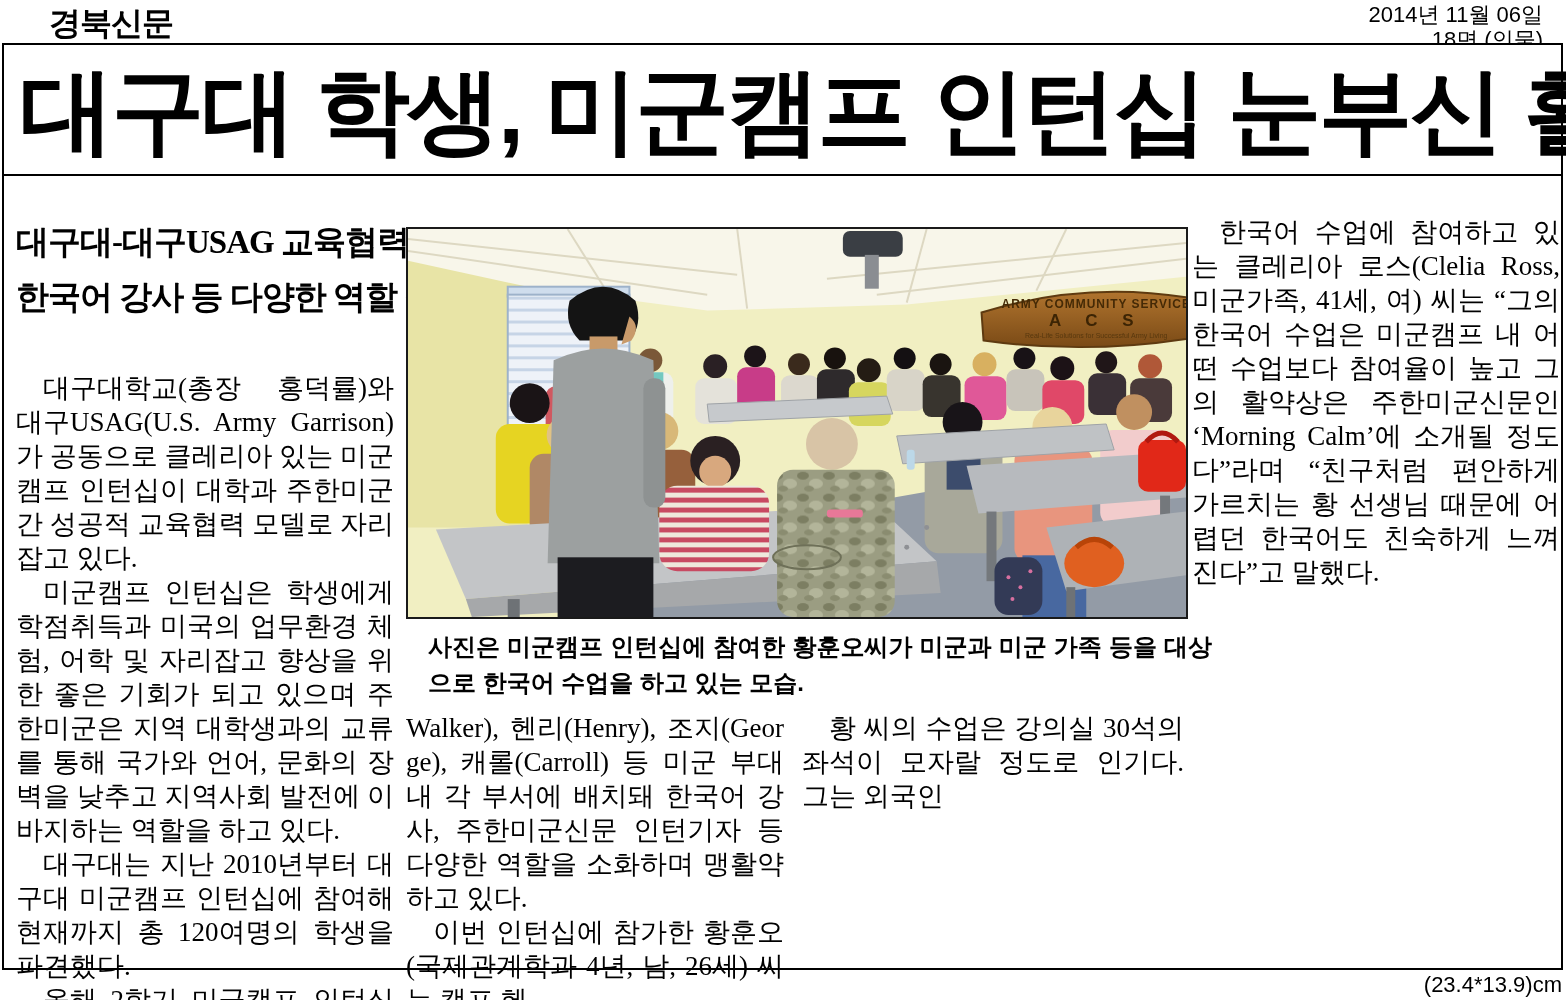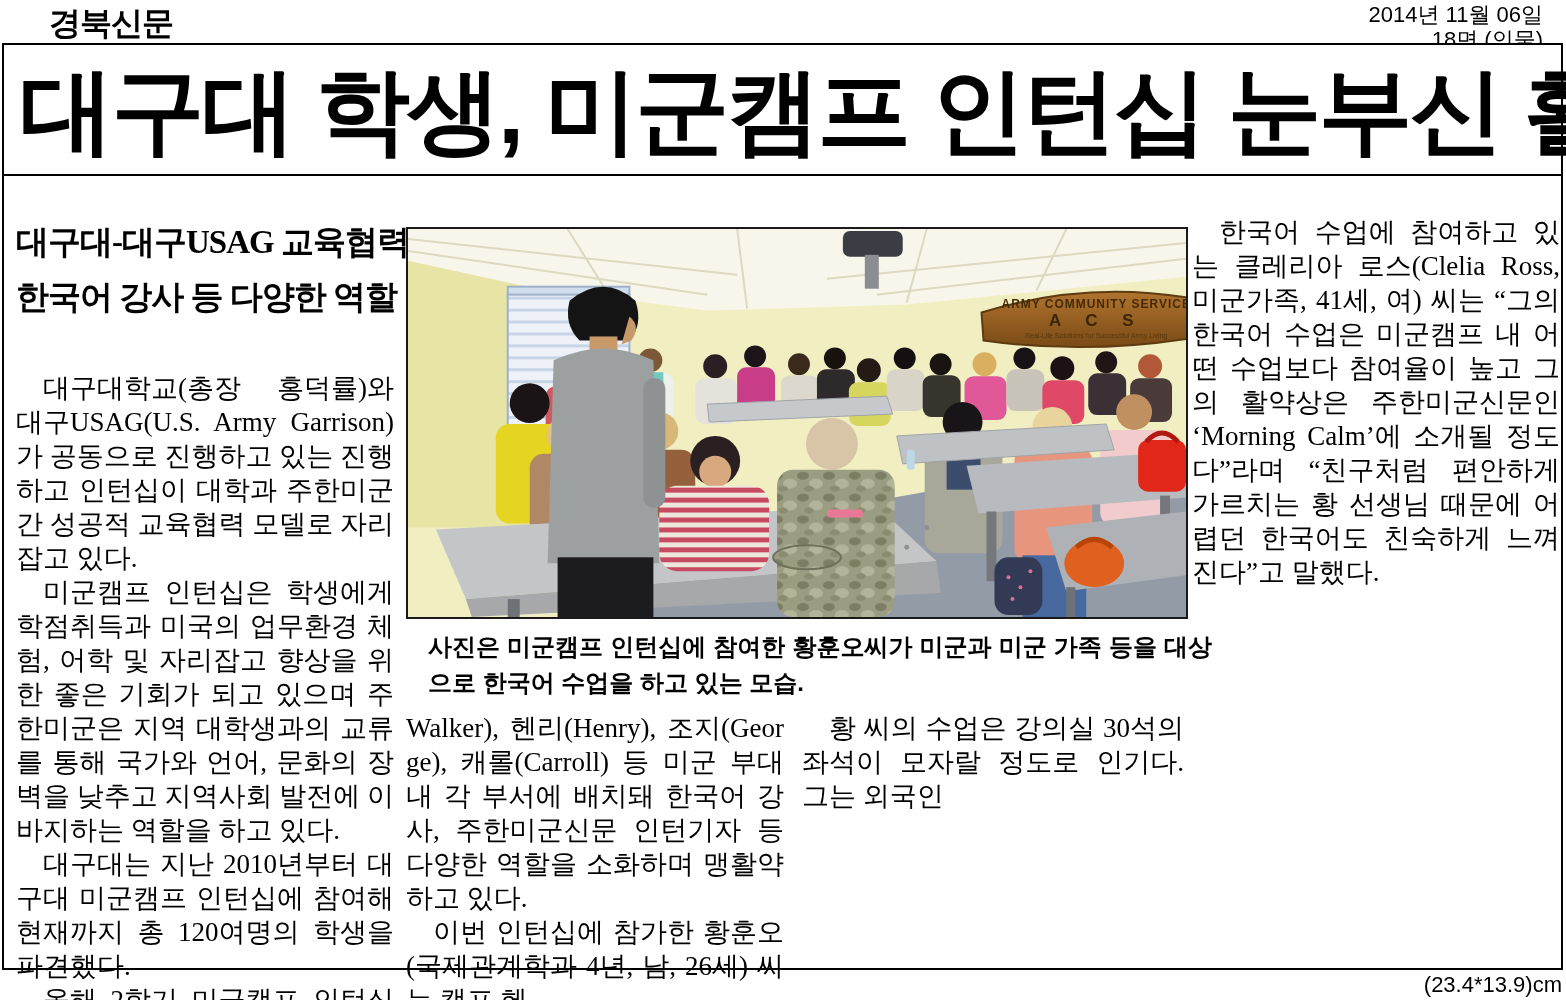--- a/index.html
+++ b/index.html
@@ -76,21 +76,21 @@
 
     <div class="headline">대구대 학생, 미군캠프 인턴십 눈부신 활약</div>
     <div class="headline-rule"></div>
 
     <div class="col col1">
       <div class="subheads">
         <div>대구대-대구USAG 교육협력 눈길</div>
         <div>한국어 강사 등 다양한 역할 소화</div>
       </div>
       <div class="body-text">
-        <p class="indent">대구대학교(총장 홍덕률)와 대구USAG(U.S. Army Garrison)가 공동으로 진행하고 있는 진행하고 인턴십이 대학과 주한미군 간 성공적 교육협력 모델로 자리잡고 있다.</p>
+        <p class="indent">대구대학교(총장 홍덕률)와 대구USAG(U.S. Army Garrison)가 공동으로 클레리아 있는 미군캠프 인턴십이 대학과 주한미군 간 성공적 교육협력 모델로 자리잡고 있다.</p>
         <p class="indent">미군캠프 인턴십은 학생에게 학점취득과 미국의 업무환경 체험, 어학 및 자리잡고 향상을 위한 좋은 기회가 되고 있으며 주한미군은 지역 대학생과의 교류를 통해 국가와 언어, 문화의 장벽을 낮추고 지역사회 발전에 이바지하는 역할을 하고 있다.</p>
         <p class="indent">대구대는 지난 2010년부터 대구대 미군캠프 인턴십에 참여해 현재까지 총 120여명의 학생을 파견했다.</p>
         <p class="indent">올해 2학기 미군캠프 인턴십에 참여한 대구대 학생 8명도 캠프워커(Camp</p>
       </div>
     </div>
 
     <div class="photo-frame">
       <svg viewBox="0 0 780 390" preserveAspectRatio="none">
         <defs>
           <linearGradient id="wood" x1="0" y1="0" x2="0" y2="1">

